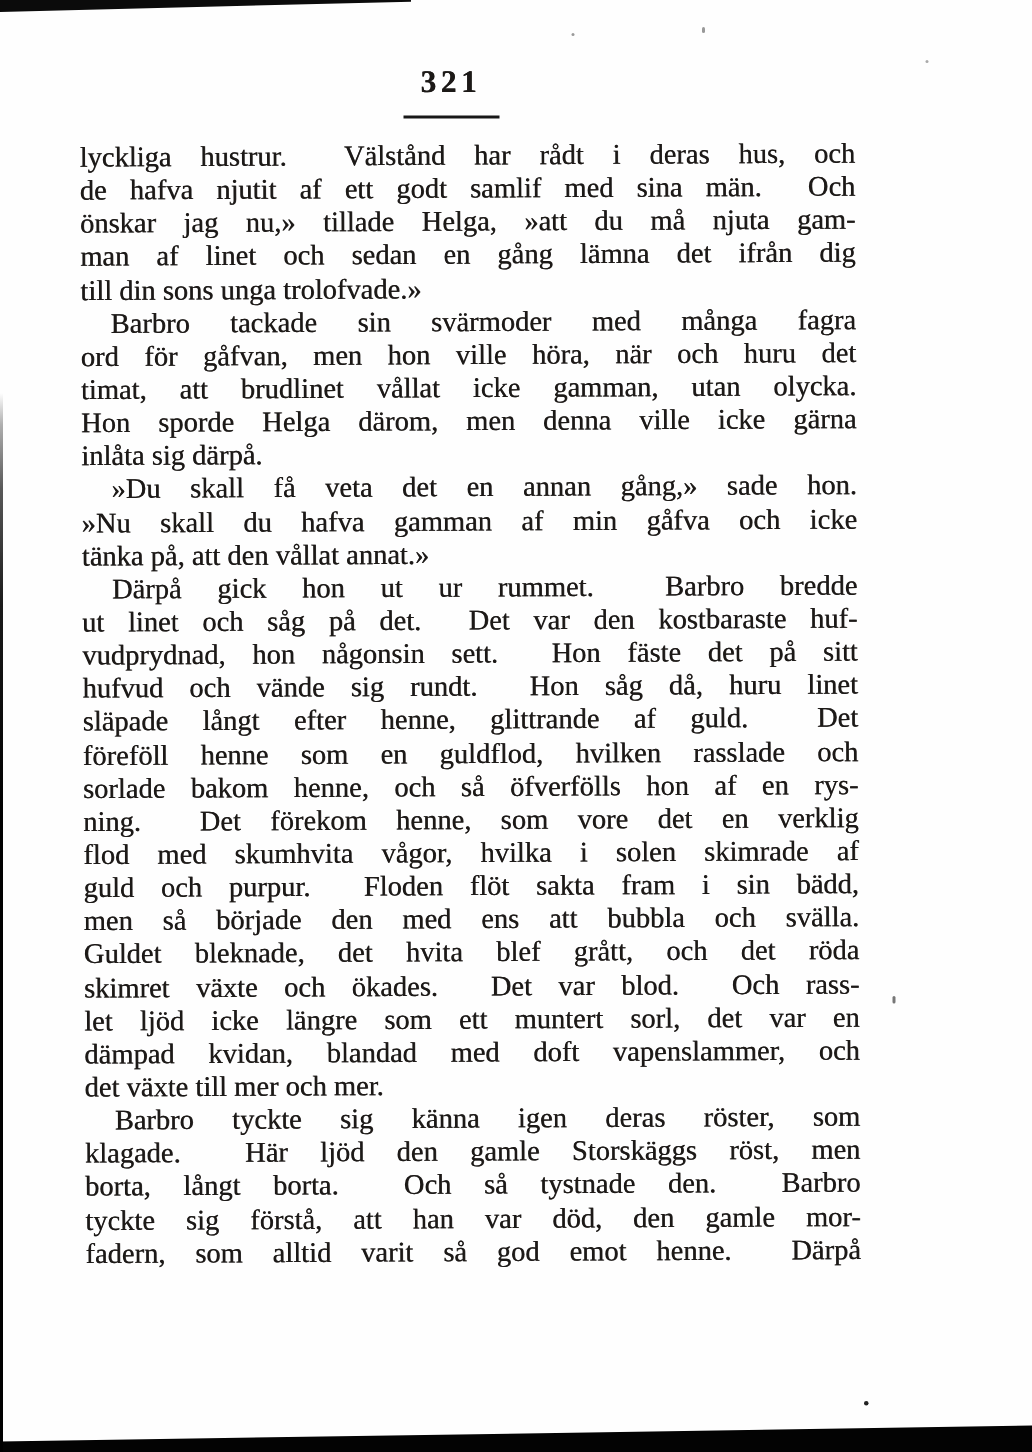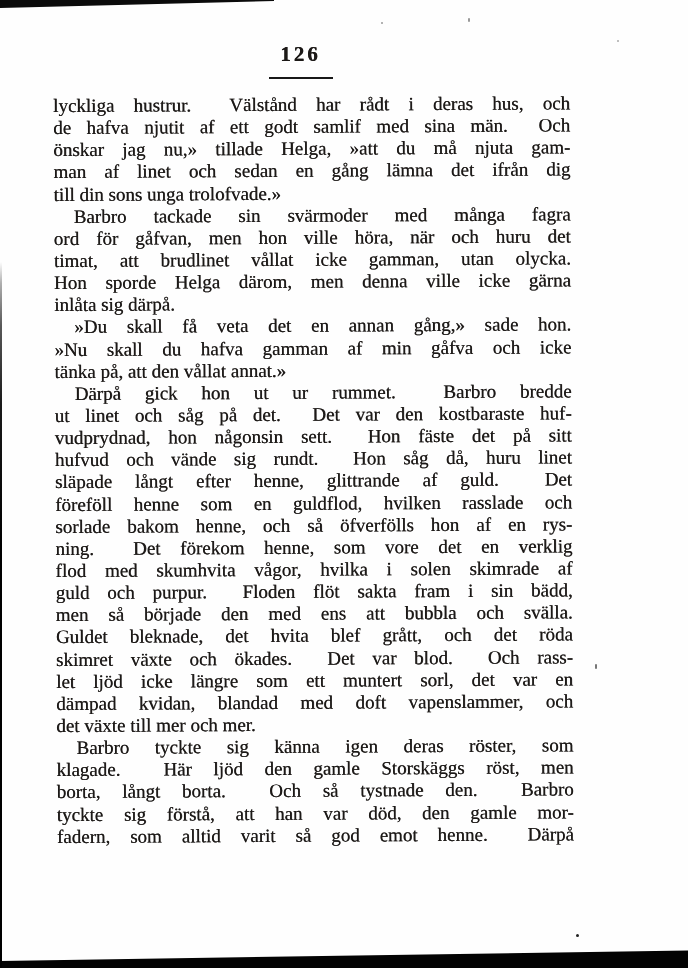--- a/index.html
+++ b/index.html
@@ -79,21 +79,21 @@
 <div class="scan-bar-top"></div>
 <div class="scan-bar-bottom"></div>
 <div class="scan-edge-left"></div>
 <div class="speck s1"></div>
 <div class="speck s2"></div>
 <div class="speck s3"></div>
 <div class="speck s4"></div>
 <div class="speck s5"></div>
 
 <div class="page-number-wrap">
-  <span class="page-number">126</span>
+  <span class="page-number">321</span>
 </div>
 <div class="page-number-rule"></div>
 
 <div class="text-block">
     <div class="line j">lyckliga hustrur.  Välstånd har rådt i deras hus, och</div>
     <div class="line j">de hafva njutit af ett godt samlif med sina män.  Och</div>
     <div class="line j">önskar jag nu,» tillade Helga, »att du må njuta gam-</div>
     <div class="line j">man af linet och sedan en gång lämna det ifrån dig</div>
     <div class="line">till din sons unga trolofvade.»</div>
     <div class="line j i">Barbro tackade sin svärmoder med många fagra</div>

